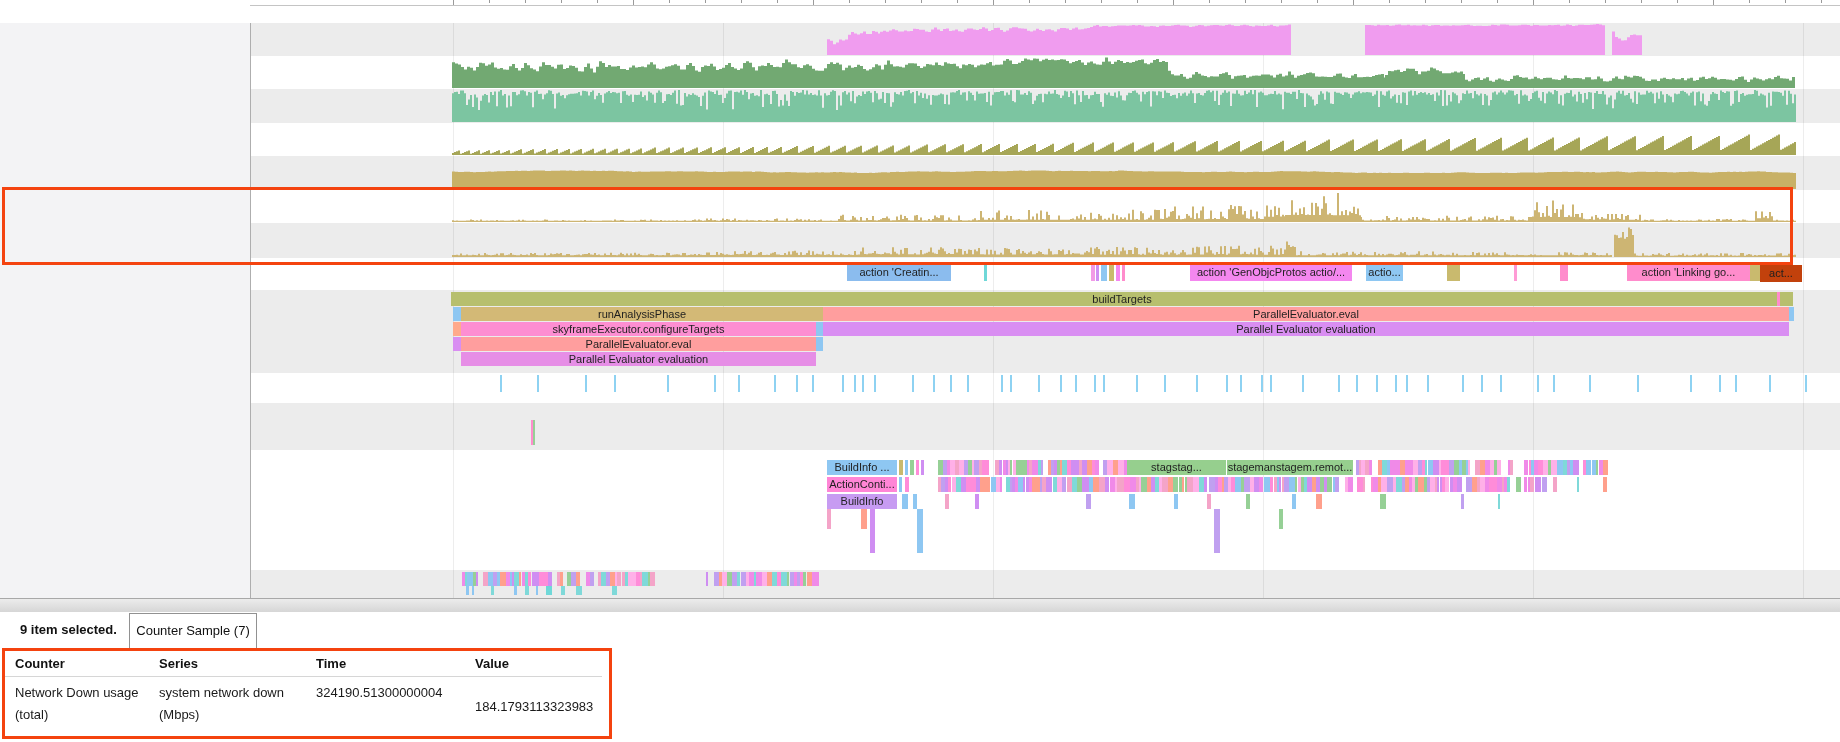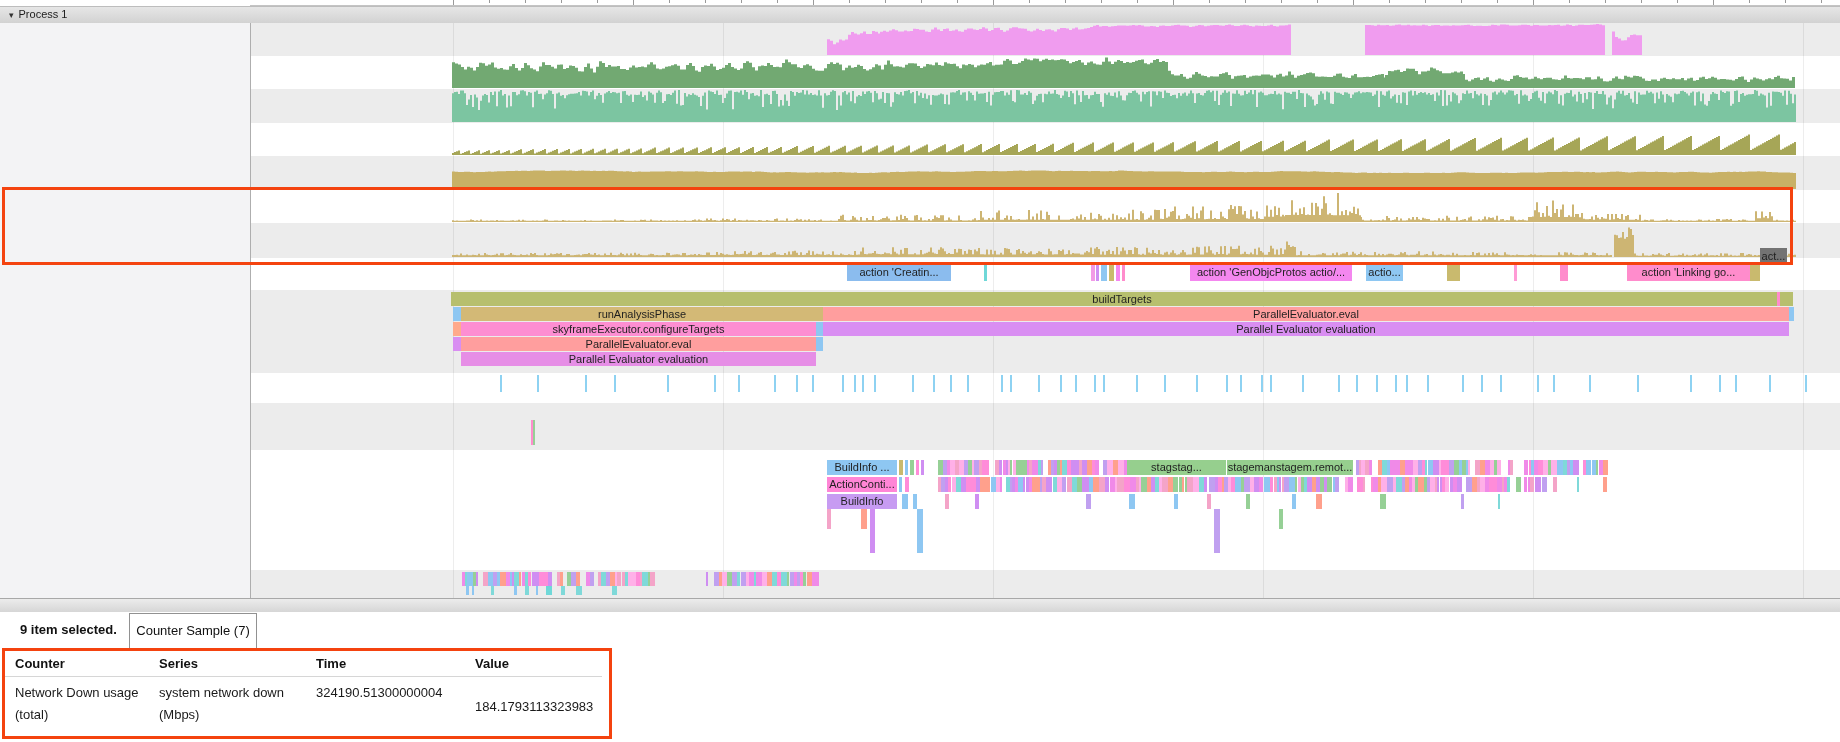--- a/index.html
+++ b/index.html
@@ -72,23 +72,20 @@
       <div class="tick" style="left: 1605px; height: 3px;"></div>
       <div class="tick" style="left: 1641px; height: 3px;"></div>
       <div class="tick" style="left: 1677px; height: 3px;"></div>
       <div class="tick" style="left: 1713px; height: 5px;"></div>
       <div class="tick" style="left: 1749px; height: 3px;"></div>
       <div class="tick" style="left: 1785px; height: 3px;"></div>
       <div class="tick" style="left: 1821px; height: 3px;"></div>
     </div>
   <div id="ruler-line" class="abs"></div>
 
-  <div id="process-header" class="abs">
-    <span class="tri">▾</span><span>Process 1</span>
-  </div>
 
   <div id="rows-layer">
       <div class="abs" style="left: 0px; top: 23px; width: 1840px; height: 33px; background: rgb(236, 236, 236);"></div>
       <div class="abs" style="left: 0px; top: 56px; width: 1840px; height: 33px; background: rgb(255, 255, 255);"></div>
       <div class="abs" style="left: 0px; top: 89px; width: 1840px; height: 34px; background: rgb(236, 236, 236);"></div>
       <div class="abs" style="left: 0px; top: 123px; width: 1840px; height: 33px; background: rgb(255, 255, 255);"></div>
       <div class="abs" style="left: 0px; top: 156px; width: 1840px; height: 34px; background: rgb(236, 236, 236);"></div>
       <div class="abs" style="left: 0px; top: 190px; width: 1840px; height: 33px; background: rgb(255, 255, 255);"></div>
       <div class="abs" style="left: 0px; top: 223px; width: 1840px; height: 35px; background: rgb(236, 236, 236);"></div>
       <div class="abs" style="left: 0px; top: 258px; width: 1840px; height: 32px; background: rgb(255, 255, 255);"></div>
@@ -539,21 +536,21 @@
       <div class="abs slice" style="left: 1109px; top: 264px; width: 5px; height: 17px; background: rgb(201, 186, 110); line-height: 17px;"></div>
       <div class="abs slice" style="left: 1116px; top: 264px; width: 4px; height: 17px; background: rgb(245, 133, 240); line-height: 17px;"></div>
       <div class="abs slice" style="left: 1122px; top: 264px; width: 3px; height: 17px; background: rgb(255, 140, 204); line-height: 17px;"></div>
       <div class="abs slice" style="left: 1190px; top: 264px; width: 162px; height: 17px; background: rgb(244, 135, 239); line-height: 17px;">action 'GenObjcProtos actio/...</div>
       <div class="abs slice" style="left: 1366px; top: 264px; width: 37px; height: 17px; background: rgb(142, 199, 242); line-height: 17px;">actio...</div>
       <div class="abs slice" style="left: 1447px; top: 264px; width: 13px; height: 17px; background: rgb(201, 186, 110); line-height: 17px;"></div>
       <div class="abs slice" style="left: 1514px; top: 264px; width: 3px; height: 17px; background: rgb(255, 155, 213); line-height: 17px;"></div>
       <div class="abs slice" style="left: 1560px; top: 264px; width: 8px; height: 17px; background: rgb(255, 140, 204); line-height: 17px;"></div>
       <div class="abs slice" style="left: 1627px; top: 264px; width: 123px; height: 17px; background: rgb(255, 140, 204); line-height: 17px;">action 'Linking go...</div>
       <div class="abs slice" style="left: 1750px; top: 264px; width: 10px; height: 17px; background: rgb(201, 186, 110); line-height: 17px;"></div>
-      <div class="abs slice" style="left: 1760px; top: 248px; width: 27px; height: 17px; background: #737373; line-height: 17px;">act...</div>
+      <div class="abs slice" style="left: 1760px; top: 265px; width: 42px; height: 17px; background: #c2410c; line-height: 17px;">act...</div>
       <div class="abs slice" style="left: 451px; top: 292px; width: 1342px; height: 14px; background: rgb(183, 191, 110); line-height: 14px;">buildTargets</div>
       <div class="abs slice" style="left: 1777px; top: 292px; width: 3px; height: 14px; background: rgb(255, 140, 204); line-height: 14px;"></div>
       <div class="abs slice" style="left: 453px; top: 307px; width: 8px; height: 14px; background: rgb(142, 199, 242); line-height: 14px;"></div>
       <div class="abs slice" style="left: 461px; top: 307px; width: 362px; height: 14px; background: rgb(211, 185, 118); line-height: 14px;">runAnalysisPhase</div>
       <div class="abs slice" style="left: 823px; top: 307px; width: 966px; height: 14px; background: rgb(255, 158, 158); line-height: 14px;">ParallelEvaluator.eval</div>
       <div class="abs slice" style="left: 1789px; top: 307px; width: 5px; height: 14px; background: rgb(142, 199, 242); line-height: 14px;"></div>
       <div class="abs slice" style="left: 453px; top: 322px; width: 8px; height: 14px; background: rgb(255, 170, 140); line-height: 14px;"></div>
       <div class="abs slice" style="left: 461px; top: 322px; width: 355px; height: 14px; background: rgb(253, 142, 210); line-height: 14px;">skyframeExecutor.configureTargets</div>
       <div class="abs slice" style="left: 816px; top: 322px; width: 7px; height: 14px; background: rgb(142, 199, 242); line-height: 14px;"></div>
       <div class="abs slice" style="left: 823px; top: 322px; width: 966px; height: 14px; background: rgb(217, 142, 242); line-height: 14px;">Parallel Evaluator evaluation</div>

